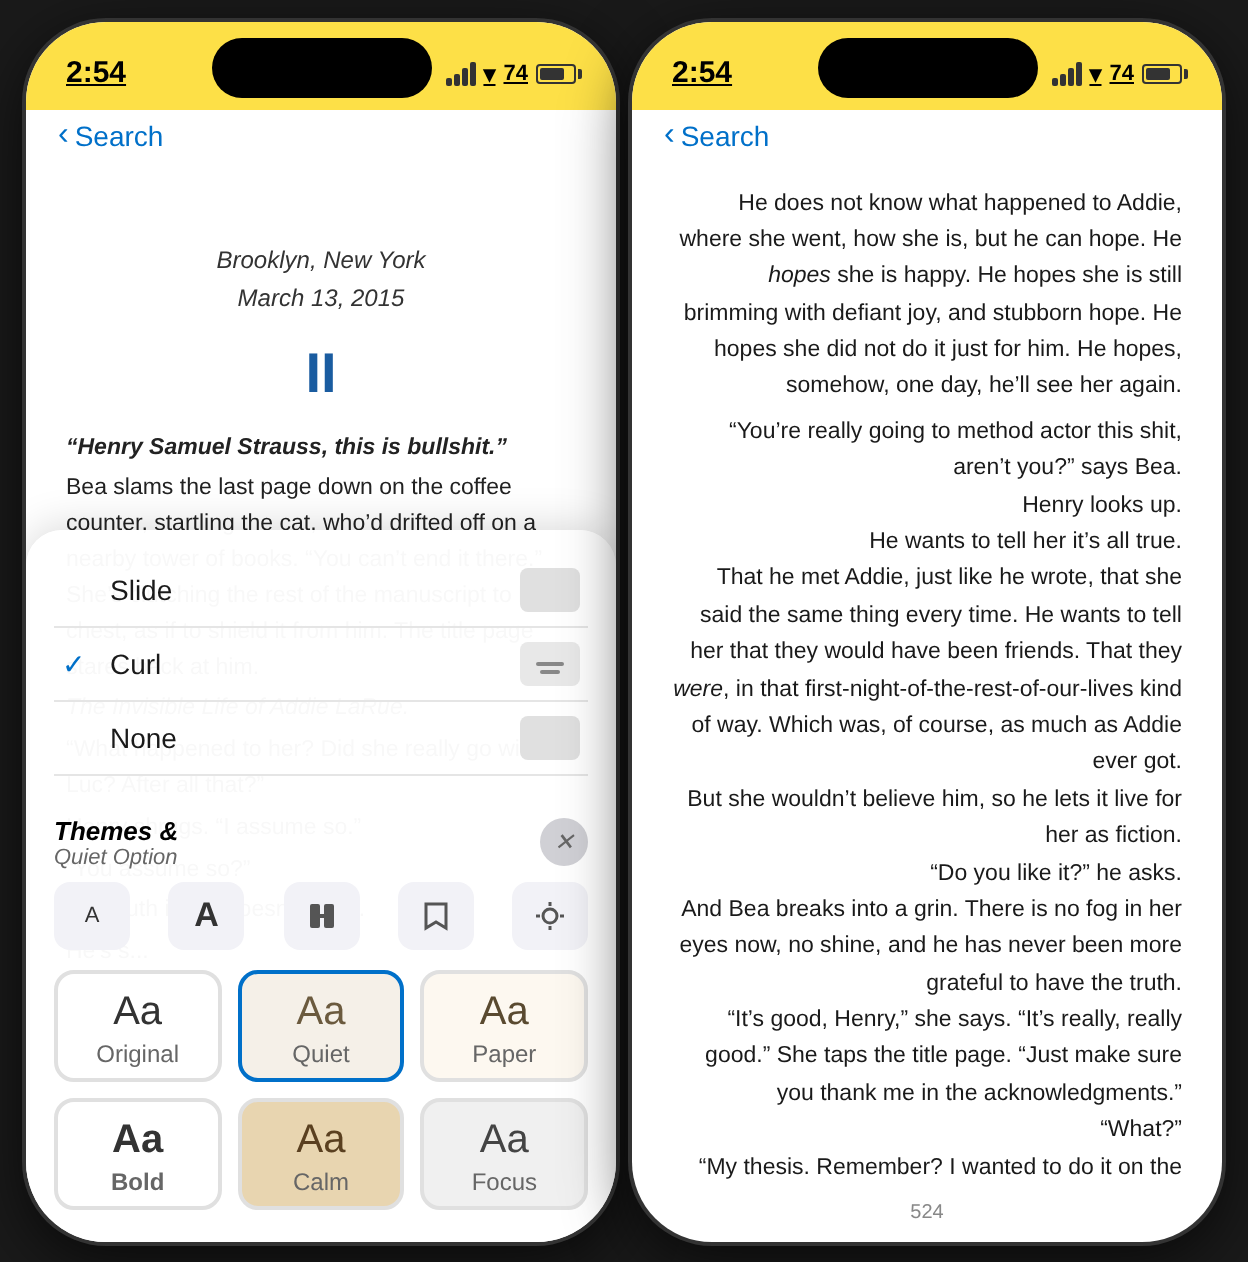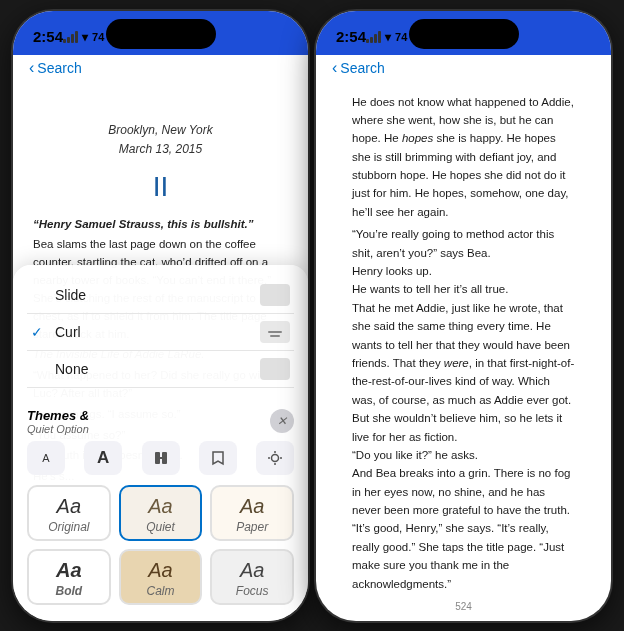--- a/index.html
+++ b/index.html
@@ -27,27 +27,29 @@
       background: #fff;
       border-radius: 40px;
       overflow: hidden;
       position: relative;
       box-shadow: 0 0 0 2px #333, 0 8px 32px rgba(0,0,0,0.7);
     }
 
     
     .status-bar {
       display: flex;
+      justify-content: space-between;
       align-items: center;
       padding: 12px 20px 4px 20px;
       font-size: 13px;
       font-weight: 600;
       height: 44px;
-      background: #1d4ed8;
+      background: #fde047;
       position: relative;
+      text-decoration: underline;
     }
 
     .status-bar .time {
       font-size: 15px;
       font-weight: 700;
     }
 
     .status-icons {
       display: flex;
       align-items: center;
@@ -102,21 +104,21 @@
       font-style: italic;
       font-size: 12px;
       margin-bottom: 6px;
       color: #333;
       margin-top: 28px;
     }
 
     .chapter-num {
       text-align: center;
       font-size: 28px;
-      font-weight: 400;
+      font-weight: 700;
       color: #1a5ca0;
       margin-bottom: 6px;
     }
 
     .book-text {
       font-size: 11.5px;
       line-height: 1.55;
       color: #222;
     }
 
@@ -246,21 +248,20 @@
 
     .toolbar-btn.theme-icon {
       font-size: 16px;
     }
 
     
     .theme-grid {
       display: grid;
       grid-template-columns: repeat(3, 1fr);
       gap: 8px;
-      font-style: italic;
     }
 
     .theme-item {
       border-radius: 10px;
       overflow: hidden;
       border: 2px solid transparent;
       display: flex;
       flex-direction: column;
       align-items: center;
       padding: 8px 6px 5px;
@@ -553,29 +554,30 @@
       </div>
     </div>
 
     <div class="nav-bar">
       <div class="nav-back">
         <span class="chevron-left">‹</span>
         <span>Search</span>
       </div>
     </div>
 
-    <div class="book-content-full" style="padding:8px 36px; font-size:11.5px; line-height:1.6; color:#1a1a1a; overflow:hidden;">
+    <div class="book-content-full" style="padding:8px 20px; font-size:11.5px; line-height:1.6; color:#1a1a1a; overflow:hidden;text-align:right;">
       <p>He does not know what happened to Addie, where she went, how she is, but he can hope. He <em>hopes</em> she is happy. He hopes she is still brimming with defiant joy, and stubborn hope. He hopes she did not do it just for him. He hopes, somehow, one day, he’ll see her again.</p>
       <p style="margin-top:4px;">“You’re really going to method actor this shit, aren’t you?” says Bea.</p>
       <p>Henry looks up.</p>
       <p>He wants to tell her it’s all true.</p>
       <p>That he met Addie, just like he wrote, that she said the same thing every time. He wants to tell her that they would have been friends. That they <em>were</em>, in that first-night-of-the-rest-of-our-lives kind of way. Which was, of course, as much as Addie ever got.</p>
       <p>But she wouldn’t believe him, so he lets it live for her as fiction.</p>
       <p>“Do you like it?” he asks.</p>
       <p>And Bea breaks into a grin. There is no fog in her eyes now, no shine, and he has never been more grateful to have the truth.</p>
       <p>“It’s good, Henry,” she says. “It’s really, really good.” She taps the title page. “Just make sure you thank me in the acknowledgments.”</p>
+      <p>“What?”</p>
       <p>“My thesis. Remember? I wanted to do it on the girl in those pieces. The ghost in the —” still “That’s her, isn’t it?”</p>
 
     </div>
 
     <div class="page-num">524</div>
   </div>
 </div>
 
 </body></html>

